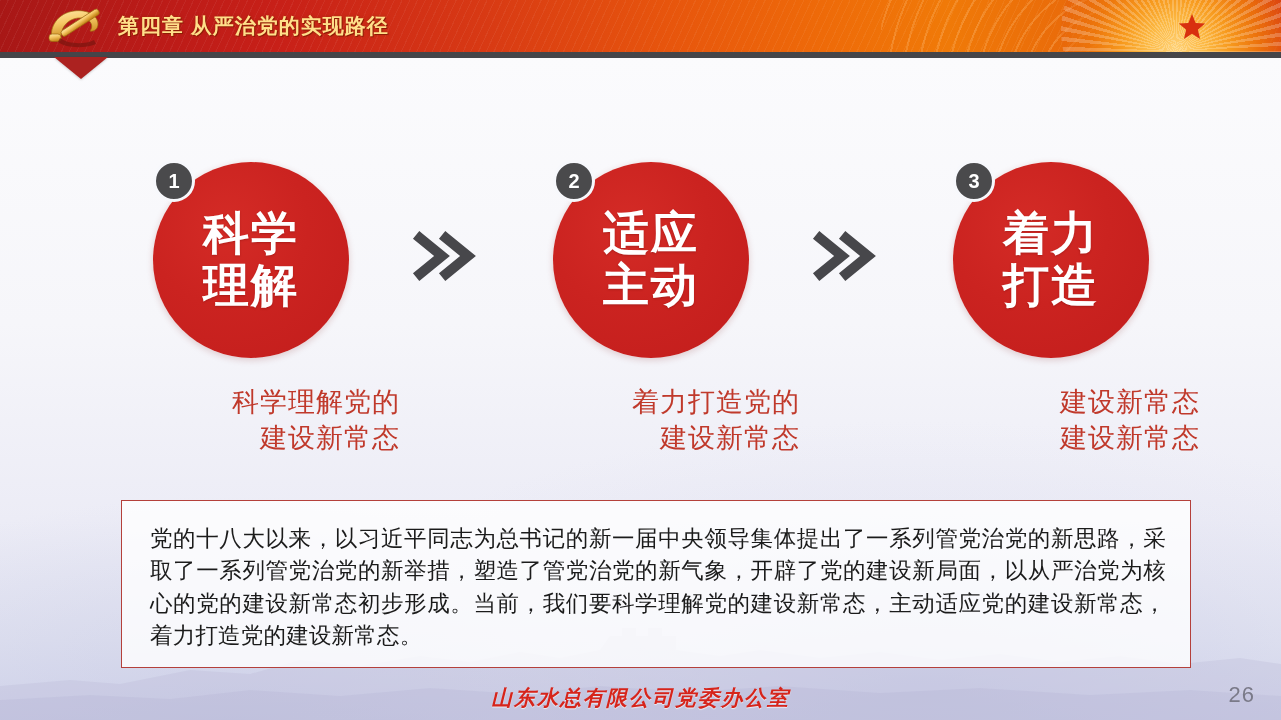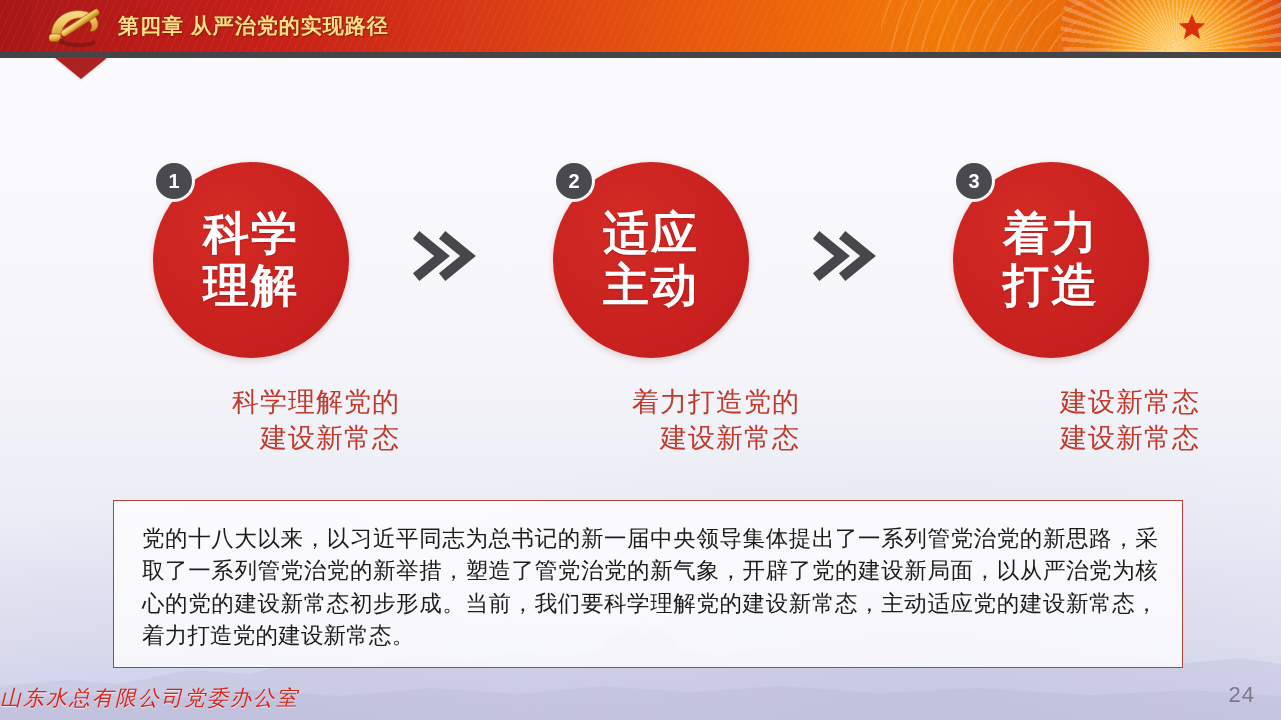--- a/index.html
+++ b/index.html
@@ -194,21 +194,21 @@
     line-height: 1.33;
     letter-spacing: 1px;
   }
   .caption.p1 { left: 100px; }
   .caption.p2 { left: 500px; }
   .caption.p3 { left: 900px; }
 
   
   .textbox {
     position: absolute;
-    left: 113px; top: 500px;
+    left: 121px; top: 500px;
     width: 1070px;
     height: 168px;
     box-sizing: border-box;
     border: 1.4px solid #b4403b;
     background: rgba(255,255,255,0.80);
     padding: 22px 24px 16px 28px;
   }
   .textbox p {
     margin: 0;
     color: #1b1b1b;
@@ -216,23 +216,24 @@
     line-height: 1.44;
     letter-spacing: 0.2px;
     text-align: justify;
   }
 
   
   .footer-org {
     position: absolute;
     left: 0; top: 684px;
     width: 1281px;
+    text-align: center;
     color: #d6241b;
     font-family: "Liberation Serif", "DejaVu Serif", serif;
-    font-weight: normal;
+    font-weight: bold;
     font-style: italic;
     font-size: 21px;
     letter-spacing: 2px;
     text-shadow: 0 1px 1px rgba(255,255,255,0.7);
   }
   .page-num {
     position: absolute;
     right: 26px; top: 682px;
     color: #7a7a88;
     font-size: 22px;
@@ -344,15 +345,15 @@
   <div class="caption p3">
     <div>建设新常态</div>
     <div>建设新常态</div>
   </div>
 
   <div class="textbox">
     <p>党的十八大以来，以习近平同志为总书记的新一届中央领导集体提出了一系列管党治党的新思路，采取了一系列管党治党的新举措，塑造了管党治党的新气象，开辟了党的建设新局面，以从严治党为核心的党的建设新常态初步形成。当前，我们要科学理解党的建设新常态，主动适应党的建设新常态，着力打造党的建设新常态。</p>
   </div>
 
   <div class="footer-org">山东水总有限公司党委办公室</div>
-  <div class="page-num">24</div>
+  <div class="page-num">26</div>
 
 </div>
 
 </body></html>

